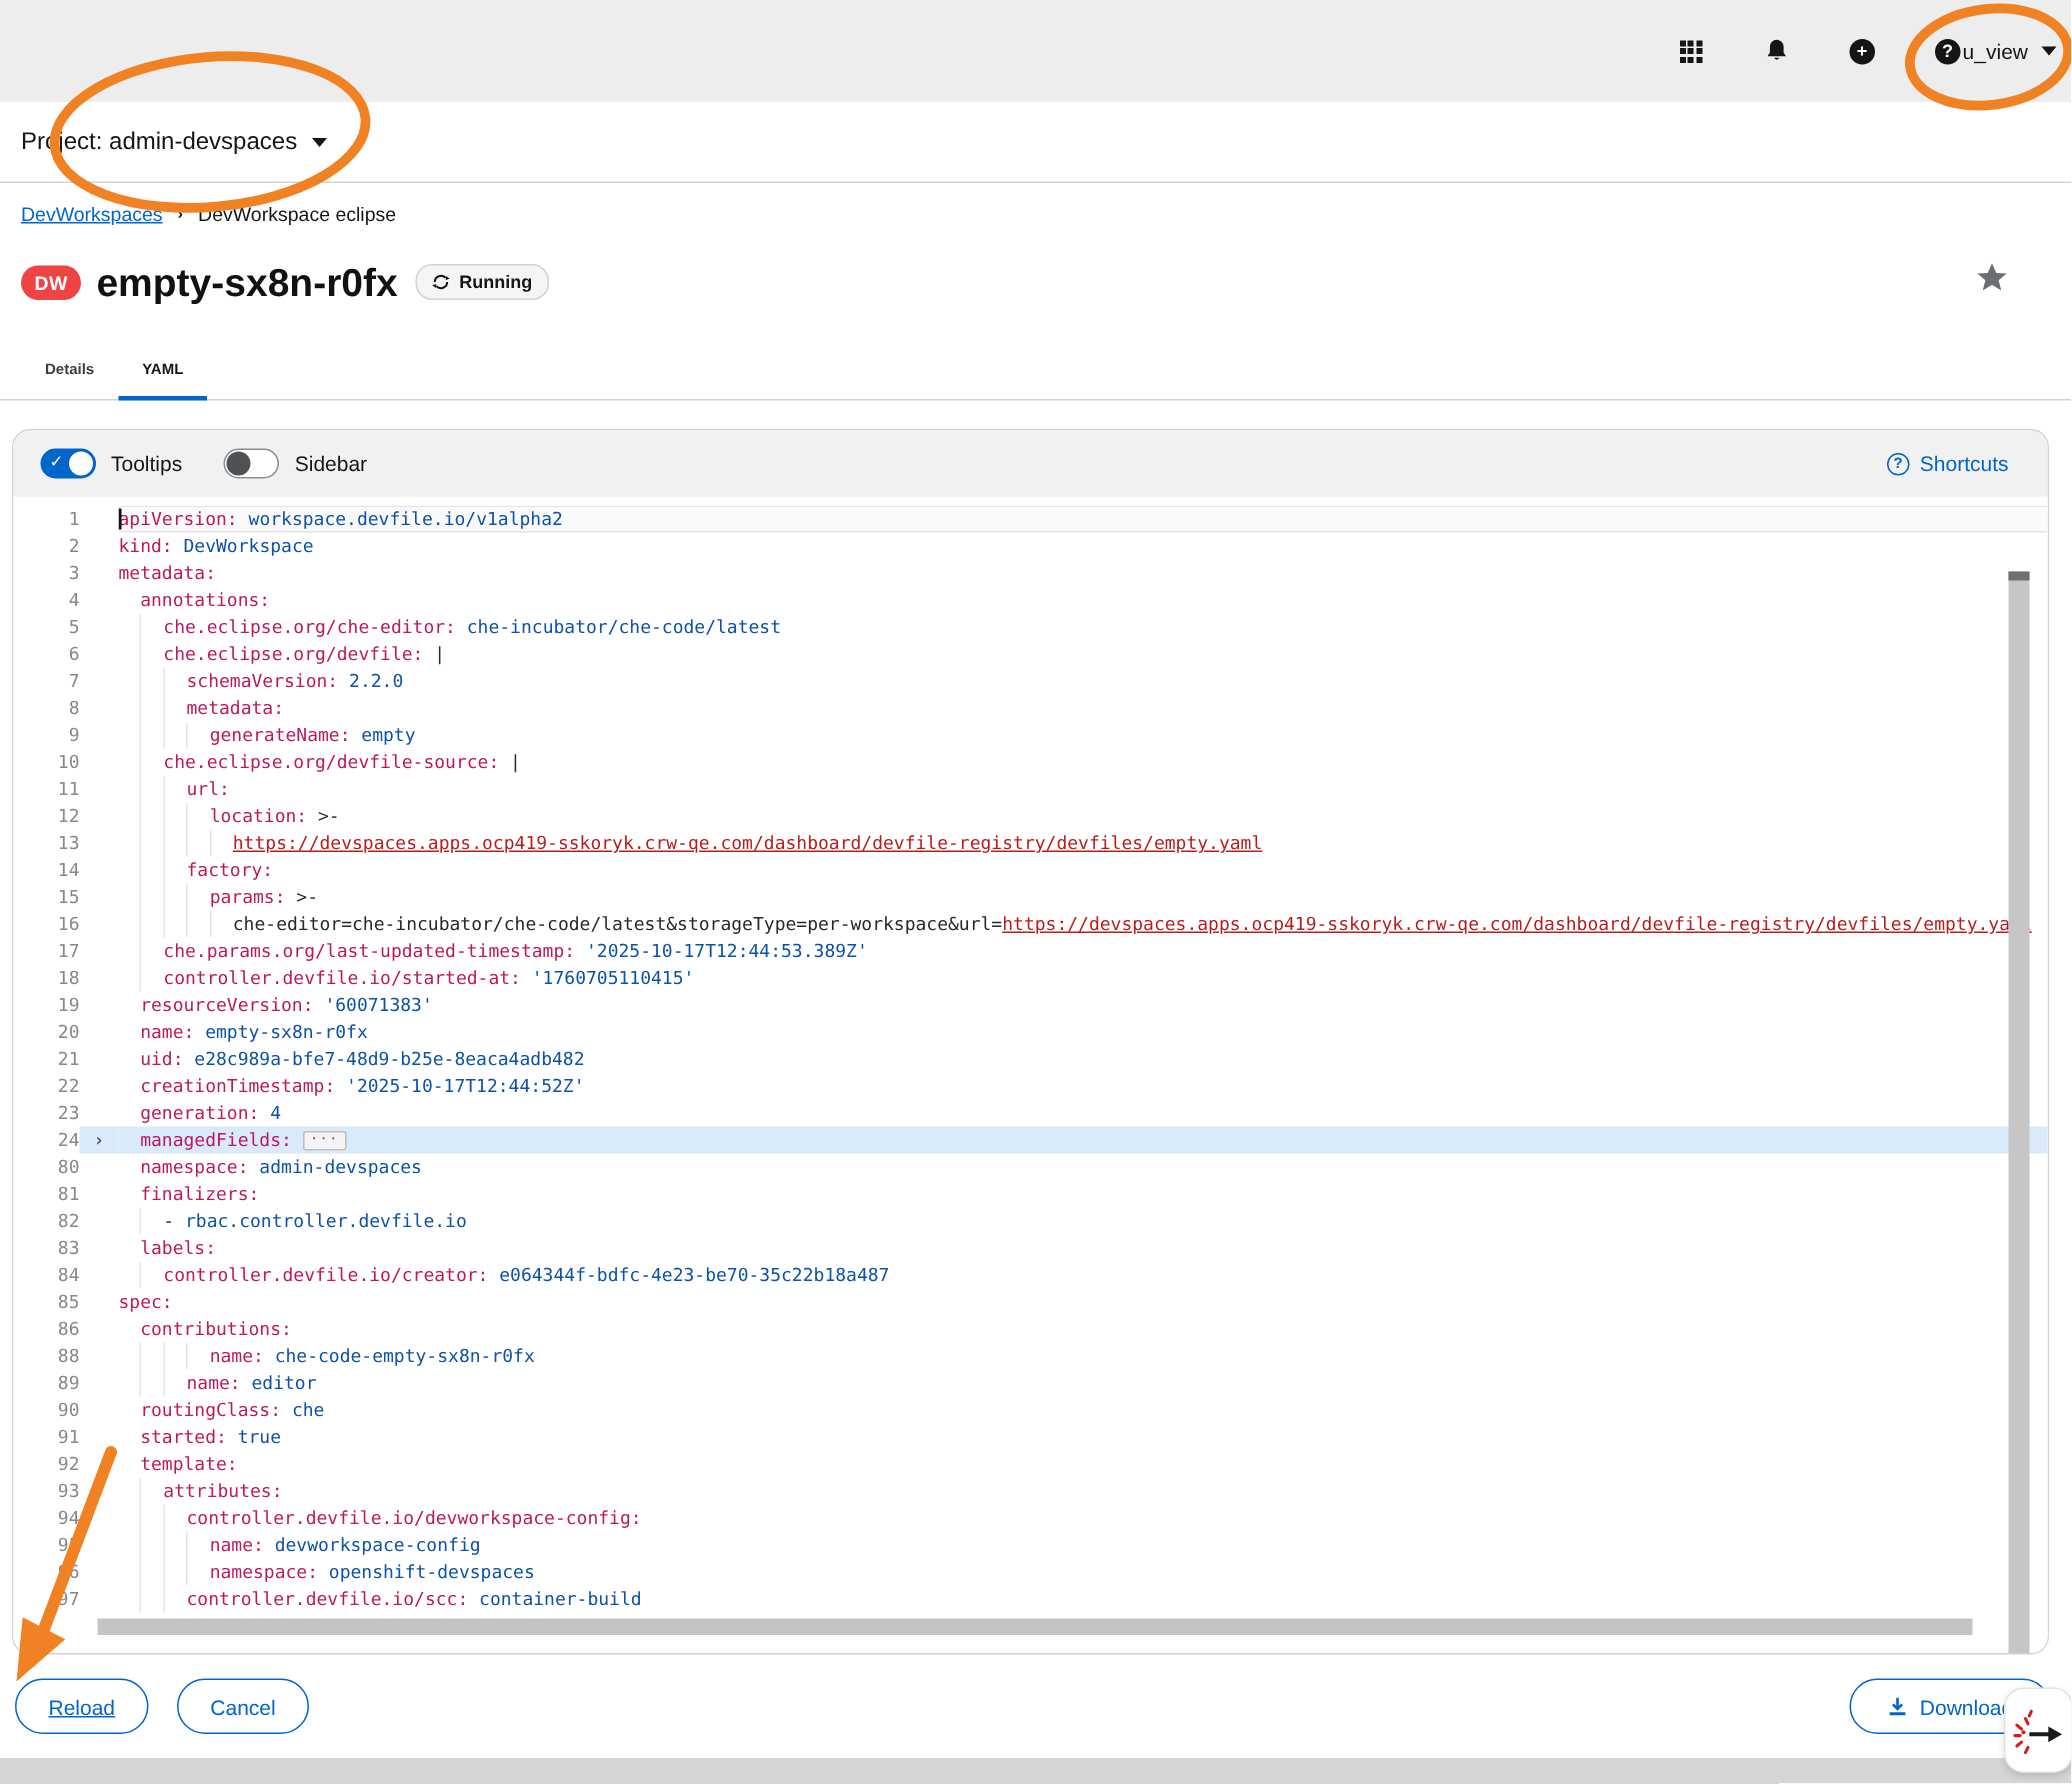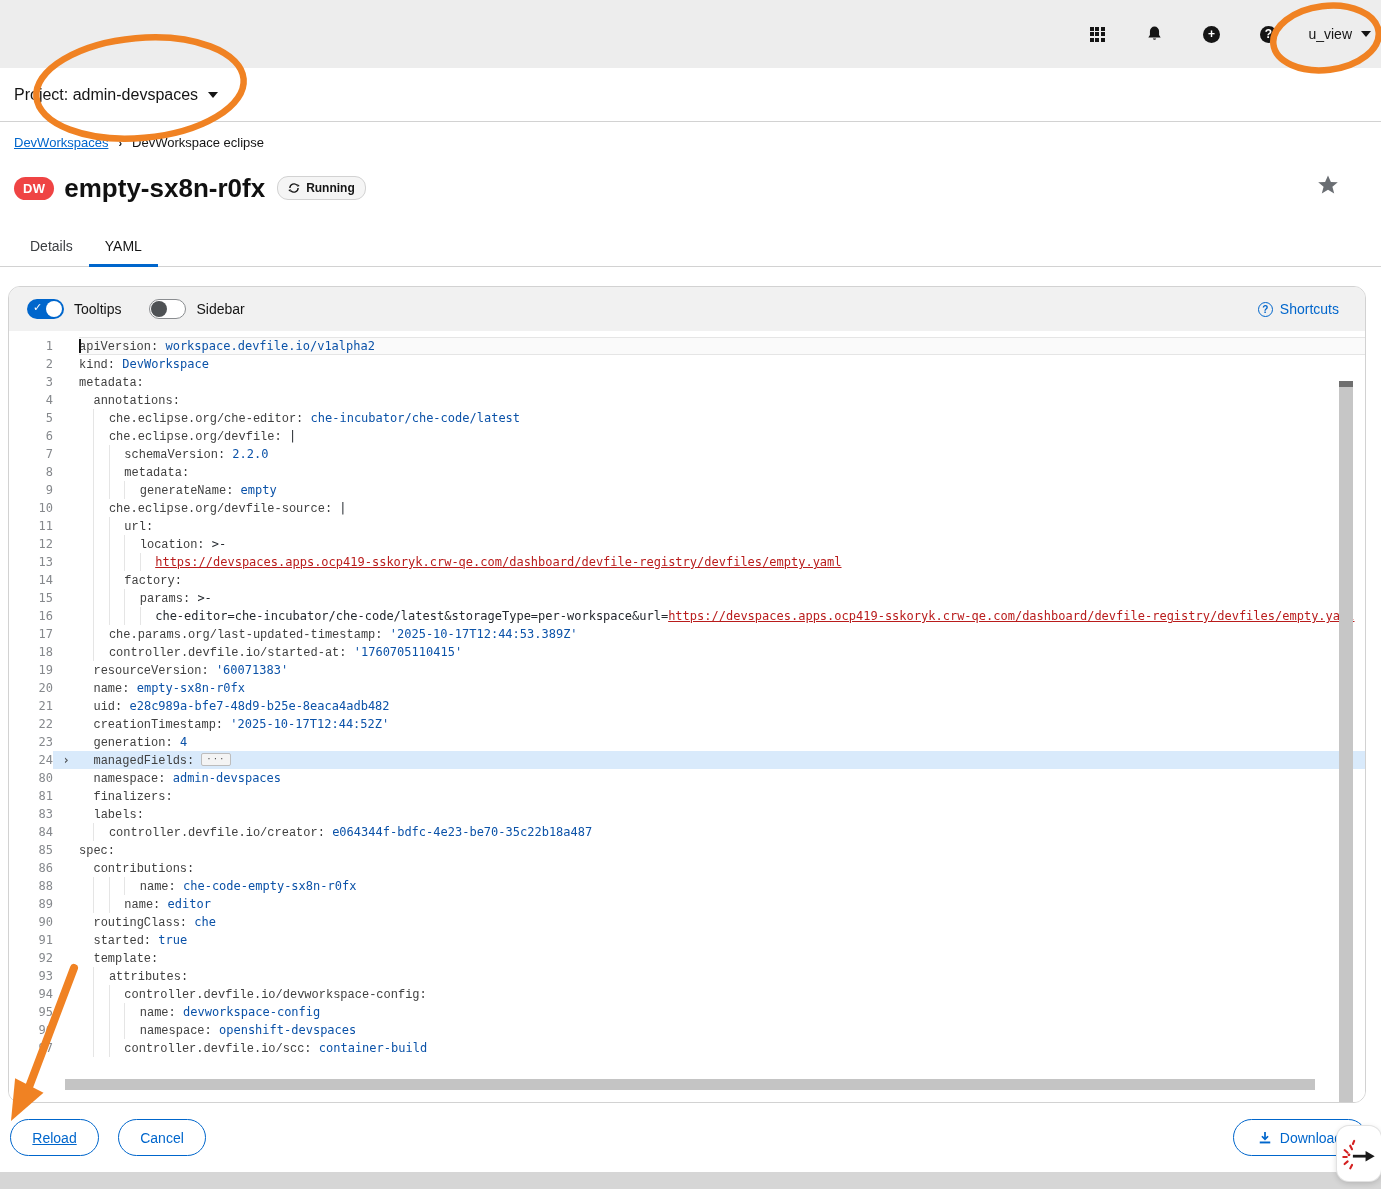--- a/index.html
+++ b/index.html
@@ -3,21 +3,21 @@
 <meta charset="utf-8">
 <style>
   html,body{margin:0;padding:0;background:#fff;}
   #page{position:relative;width:1381px;height:1189px;overflow:hidden;background:#fff;
         font-family:"Liberation Sans",sans-serif;color:#151515;}
 
   
   #masthead{position:absolute;left:0;top:0;width:100%;height:68px;background:#ededed;}
   .mast-right{position:absolute;right:10px;top:0;height:68px;display:flex;align-items:center;}
   .m-icon{display:flex;align-items:center;justify-content:center;width:20px;height:20px;cursor:pointer;}
-  .gap37{margin-left:37px}.gap30{margin-left:30px}
+  .gap37{margin-left:37px}.gap30{}
   .grid-ic{display:grid;grid-template-columns:repeat(3,4px);grid-template-rows:repeat(3,4px);gap:1.5px;}
   .grid-ic i{background:#151515;display:block;}
   .circ-ic{width:17px;height:17px;border-radius:50%;background:#151515;color:#fff;
            font-size:12px;font-weight:bold;display:flex;align-items:center;justify-content:center;line-height:1;}
   .caret-down{width:0;height:0;border-left:5px solid transparent;border-right:5px solid transparent;
               border-top:6px solid #151515;display:inline-block;}
   .username{font-size:14px;color:#151515;margin-right:9px;}
 
   
   #projectbar{position:absolute;left:0;top:68px;width:100%;height:54px;background:#fff;
@@ -35,22 +35,22 @@
             padding:4px 9px;letter-spacing:.3px;}
   .page-title{font-size:26px;font-weight:600;margin:0 12px 0 10px;color:#111;}
   .status-pill{display:flex;align-items:center;gap:6px;background:#f5f5f5;border:1px solid #d2d2d2;
                border-radius:11px;height:22px;padding:0 10px;font-size:12px;font-weight:600;color:#151515;}
   #fav-star{position:absolute;right:21px;top:3px;width:24px;height:24px;cursor:pointer;}
 
   
   #tabs{position:absolute;left:0;top:228px;width:100%;height:39px;}
   #tabs .line{position:absolute;left:0;right:0;bottom:0;height:1px;background:#d2d2d2;}
   #tabs .tabwrap{position:absolute;left:14px;top:0;height:100%;display:flex;}
-  .tab{padding:0 16px;display:flex;align-items:center;font-size:14px;color:#3c3f42;cursor:pointer;
-       border-bottom:3px solid transparent;box-sizing:border-box;}
+  .tab{padding:0 16px;display:flex;align-items:center;font-size:10px;color:#3c3f42;cursor:pointer;
+       border-bottom:3px solid transparent;box-sizing:border-box;font-weight:bold;}
   .tab.active{color:#151515;border-bottom:3px solid #0066cc;z-index:2;}
 
   
   #card{position:absolute;left:8px;top:286px;width:1358px;height:817px;border:1px solid #d2d2d2;
         border-radius:12px;background:#fff;box-sizing:border-box;}
   .card-header{height:44px;background:#f1f1f1;border-bottom:1px solid #e3e3e3;border-radius:11px 11px 0 0;
                display:flex;align-items:center;padding:0 18px;}
   .switch{width:37px;height:20px;border-radius:10px;position:relative;cursor:pointer;flex:none;}
   .switch.on{background:#0066cc;}
   .switch:not(.on){background:#fff;border:1px solid #8a8d90;box-sizing:border-box;}
@@ -66,21 +66,21 @@
 
   
   #editor{position:absolute;left:0;top:44px;right:0;bottom:0;overflow:hidden;border-radius:0 0 11px 11px;
           background:#fff;padding-top:6px;}
   .ed-row{display:flex;height:18px;line-height:18px;font-family:"DejaVu Sans Mono",monospace;font-size:12px;}
   .ln{width:44px;flex:none;text-align:right;color:#85888c;user-select:none;}
   .fold-col{width:26px;flex:none;text-align:center;color:#4f5255;font-weight:bold;font-size:12px;}
   .code{flex:1;white-space:pre;overflow:hidden;position:relative;}
   .ind{display:inline-block;width:2ch;height:18px;border-left:1px solid #e5e5e5;vertical-align:top;}
   .ind.first{border-left:none;}
-  .tk{color:#404040;font-family:Liberation Mono, monospace;}
+  .tk{color:#be185d;}
   .tv{color:#0B52A8;}
   .tl{color:#b91c1c;text-decoration:underline;cursor:pointer;}
   .tp{color:#24292f;}
   .fold-badge{display:inline-block;border:1px solid #bdbdbd;background:#f4f4f4;color:#555;
               font-size:9px;line-height:11px;padding:0 4px;margin-left:7px;border-radius:2px;vertical-align:2px;letter-spacing:1px;}
   .ed-row.cur .code{background:#fafafa;box-shadow:inset 0 1px 0 #e5e5e5,inset 0 -1px 0 #e5e5e5;}
   .ed-row.hl .code,.ed-row.hl .fold-col{background:#d9eafb;}
   .cursor-bar{position:absolute;left:0px;top:2px;width:2px;height:14px;background:#111;}
   #vscroll{position:absolute;right:12px;top:50px;width:14px;height:749px;background:#c6c6c6;}
   #vscroll .cap{position:absolute;left:0;top:0;width:100%;height:6px;background:#6f6f6f;}
@@ -322,20 +322,25 @@
             <div class="ln">80</div>
             <div class="fold-col"></div>
             <div class="code"><span class="ind first"></span><span class="tk">namespace:</span><span class="tv"> admin-devspaces</span></div>
           </div>
           <div class="ed-row">
             <div class="ln">81</div>
             <div class="fold-col"></div>
             <div class="code"><span class="ind first"></span><span class="tk">finalizers:</span></div>
           </div>
           <div class="ed-row">
+            <div class="ln">82</div>
+            <div class="fold-col"></div>
+            <div class="code"><span class="ind first"></span><span class="ind"></span><span class="tp">- </span><span class="tv">rbac.controller.devfile.io</span></div>
+          </div>
+          <div class="ed-row">
             <div class="ln">83</div>
             <div class="fold-col"></div>
             <div class="code"><span class="ind first"></span><span class="tk">labels:</span></div>
           </div>
           <div class="ed-row">
             <div class="ln">84</div>
             <div class="fold-col"></div>
             <div class="code"><span class="ind first"></span><span class="ind"></span><span class="tk">controller.devfile.io/creator:</span><span class="tv"> e064344f-bdfc-4e23-be70-35c22b18a487</span></div>
           </div>
           <div class="ed-row">

